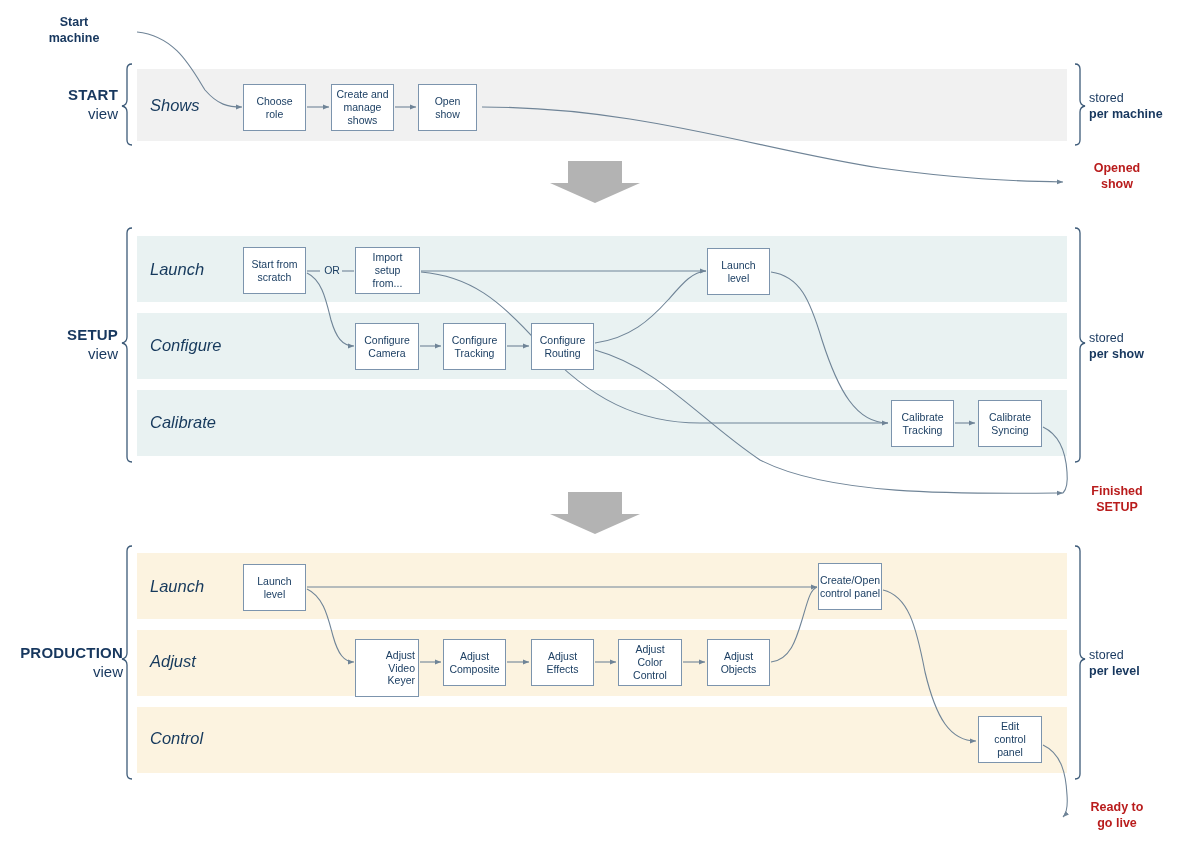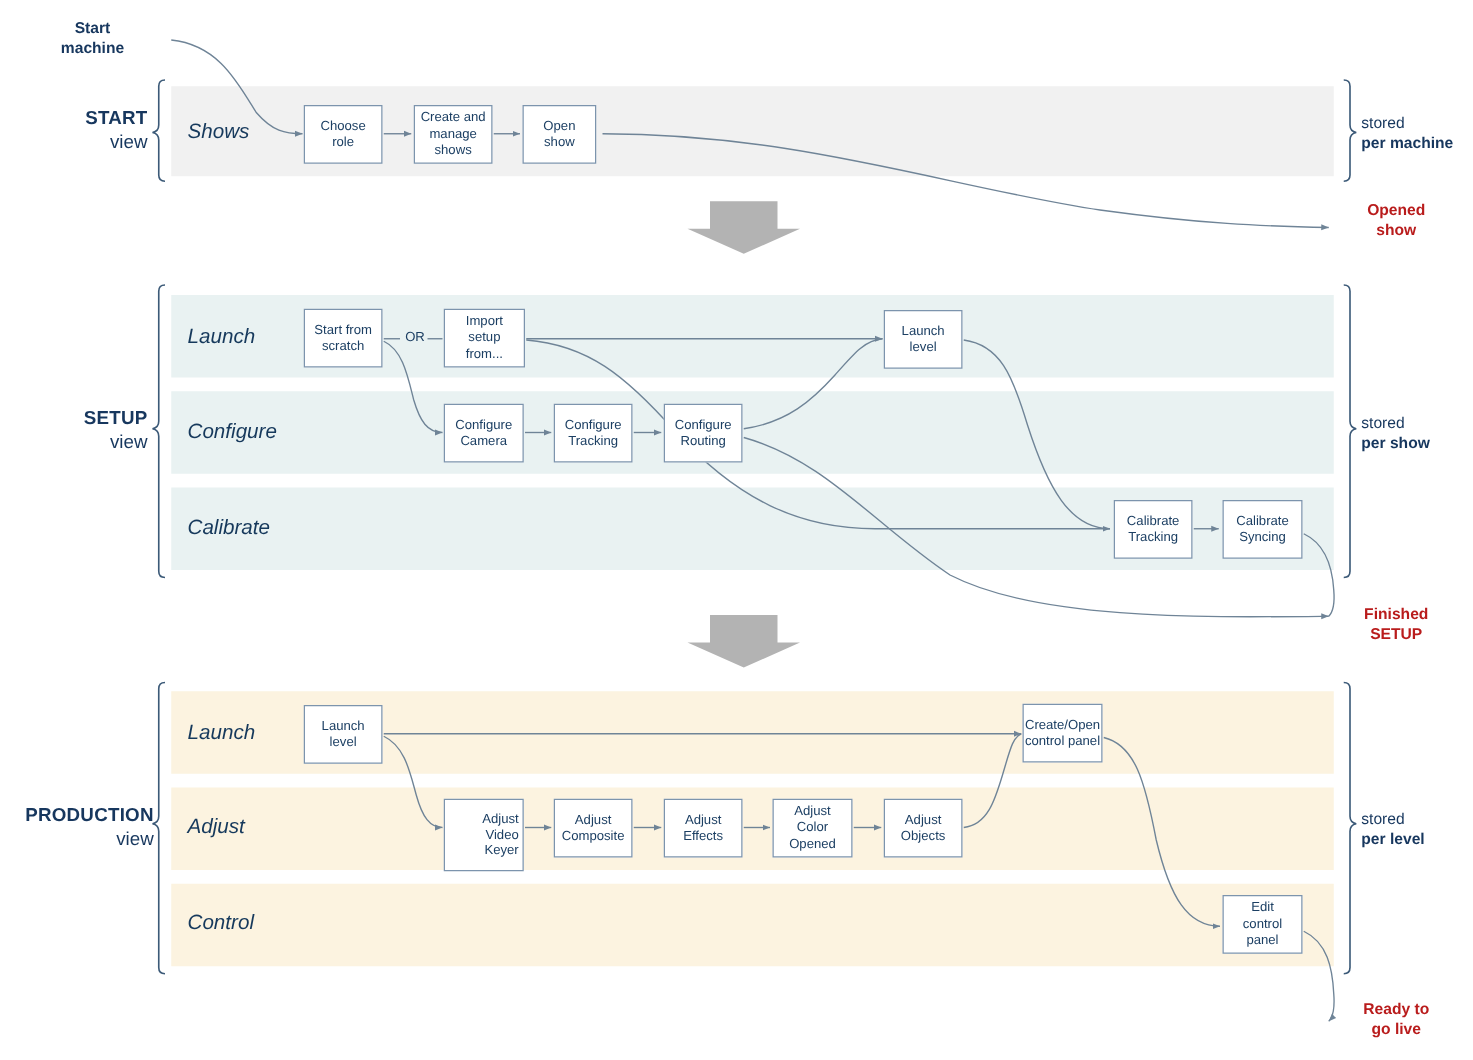--- a/index.html
+++ b/index.html
@@ -291,21 +291,21 @@
   <div class="node" style="left:818px; top:563px; width:64px; height:47px;">Create/Open
 control panel</div>
 
   <div class="node" style="left:355px; top:639px; width:64px; height:58px;text-align:right;">Adjust Video
 Keyer</div>
   <div class="node" style="left:443px; top:639px; width:63px; height:47px;">Adjust
 Composite</div>
   <div class="node" style="left:531px; top:639px; width:63px; height:47px;">Adjust
 Effects</div>
   <div class="node" style="left:618px; top:639px; width:64px; height:47px;">Adjust Color
-Opened</div>
+Control</div>
   <div class="node" style="left:707px; top:639px; width:63px; height:47px;">Adjust
 Objects</div>
 
   <div class="node" style="left:978px; top:716px; width:64px; height:47px;">Edit
 control panel</div>
 
   <div class="stored-label" style="left:1089px; top:647px;">
     <span class="sl-top">stored</span>
     <span class="sl-bot">per level</span>
   </div>

